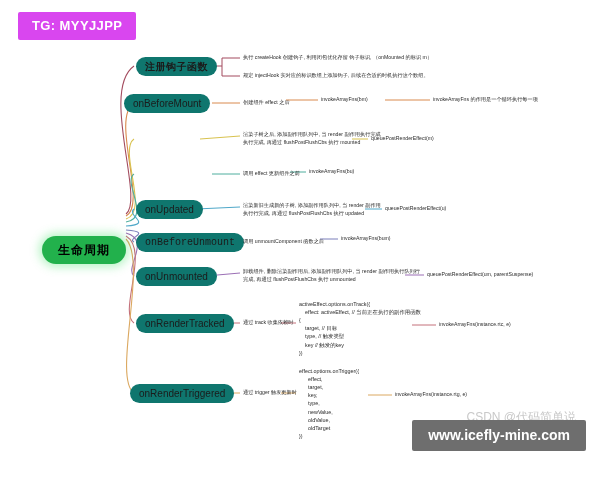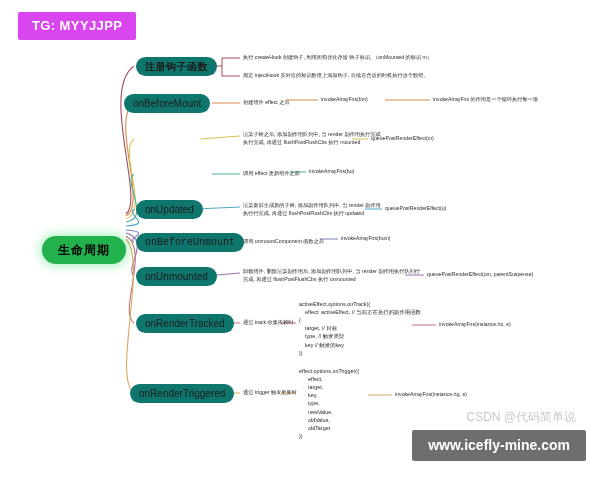--- a/index.html
+++ b/index.html
@@ -38,21 +38,21 @@
     right: 24px;
     bottom: 54px;
     color: #c9c9c9;
     font-size: 12px;
     z-index: 40;
     white-space: nowrap;
   }
   #url-badge {
     position: absolute;
     right: 14px;
-    bottom: 19px;
+    bottom: 29px;
     background: #6e6e6e;
     color: #ffffff;
     font-size: 14px;
     font-weight: bold;
     padding: 7px 16px 8px 16px;
     border-radius: 2px;
     z-index: 40;
     white-space: nowrap;
   }
   

